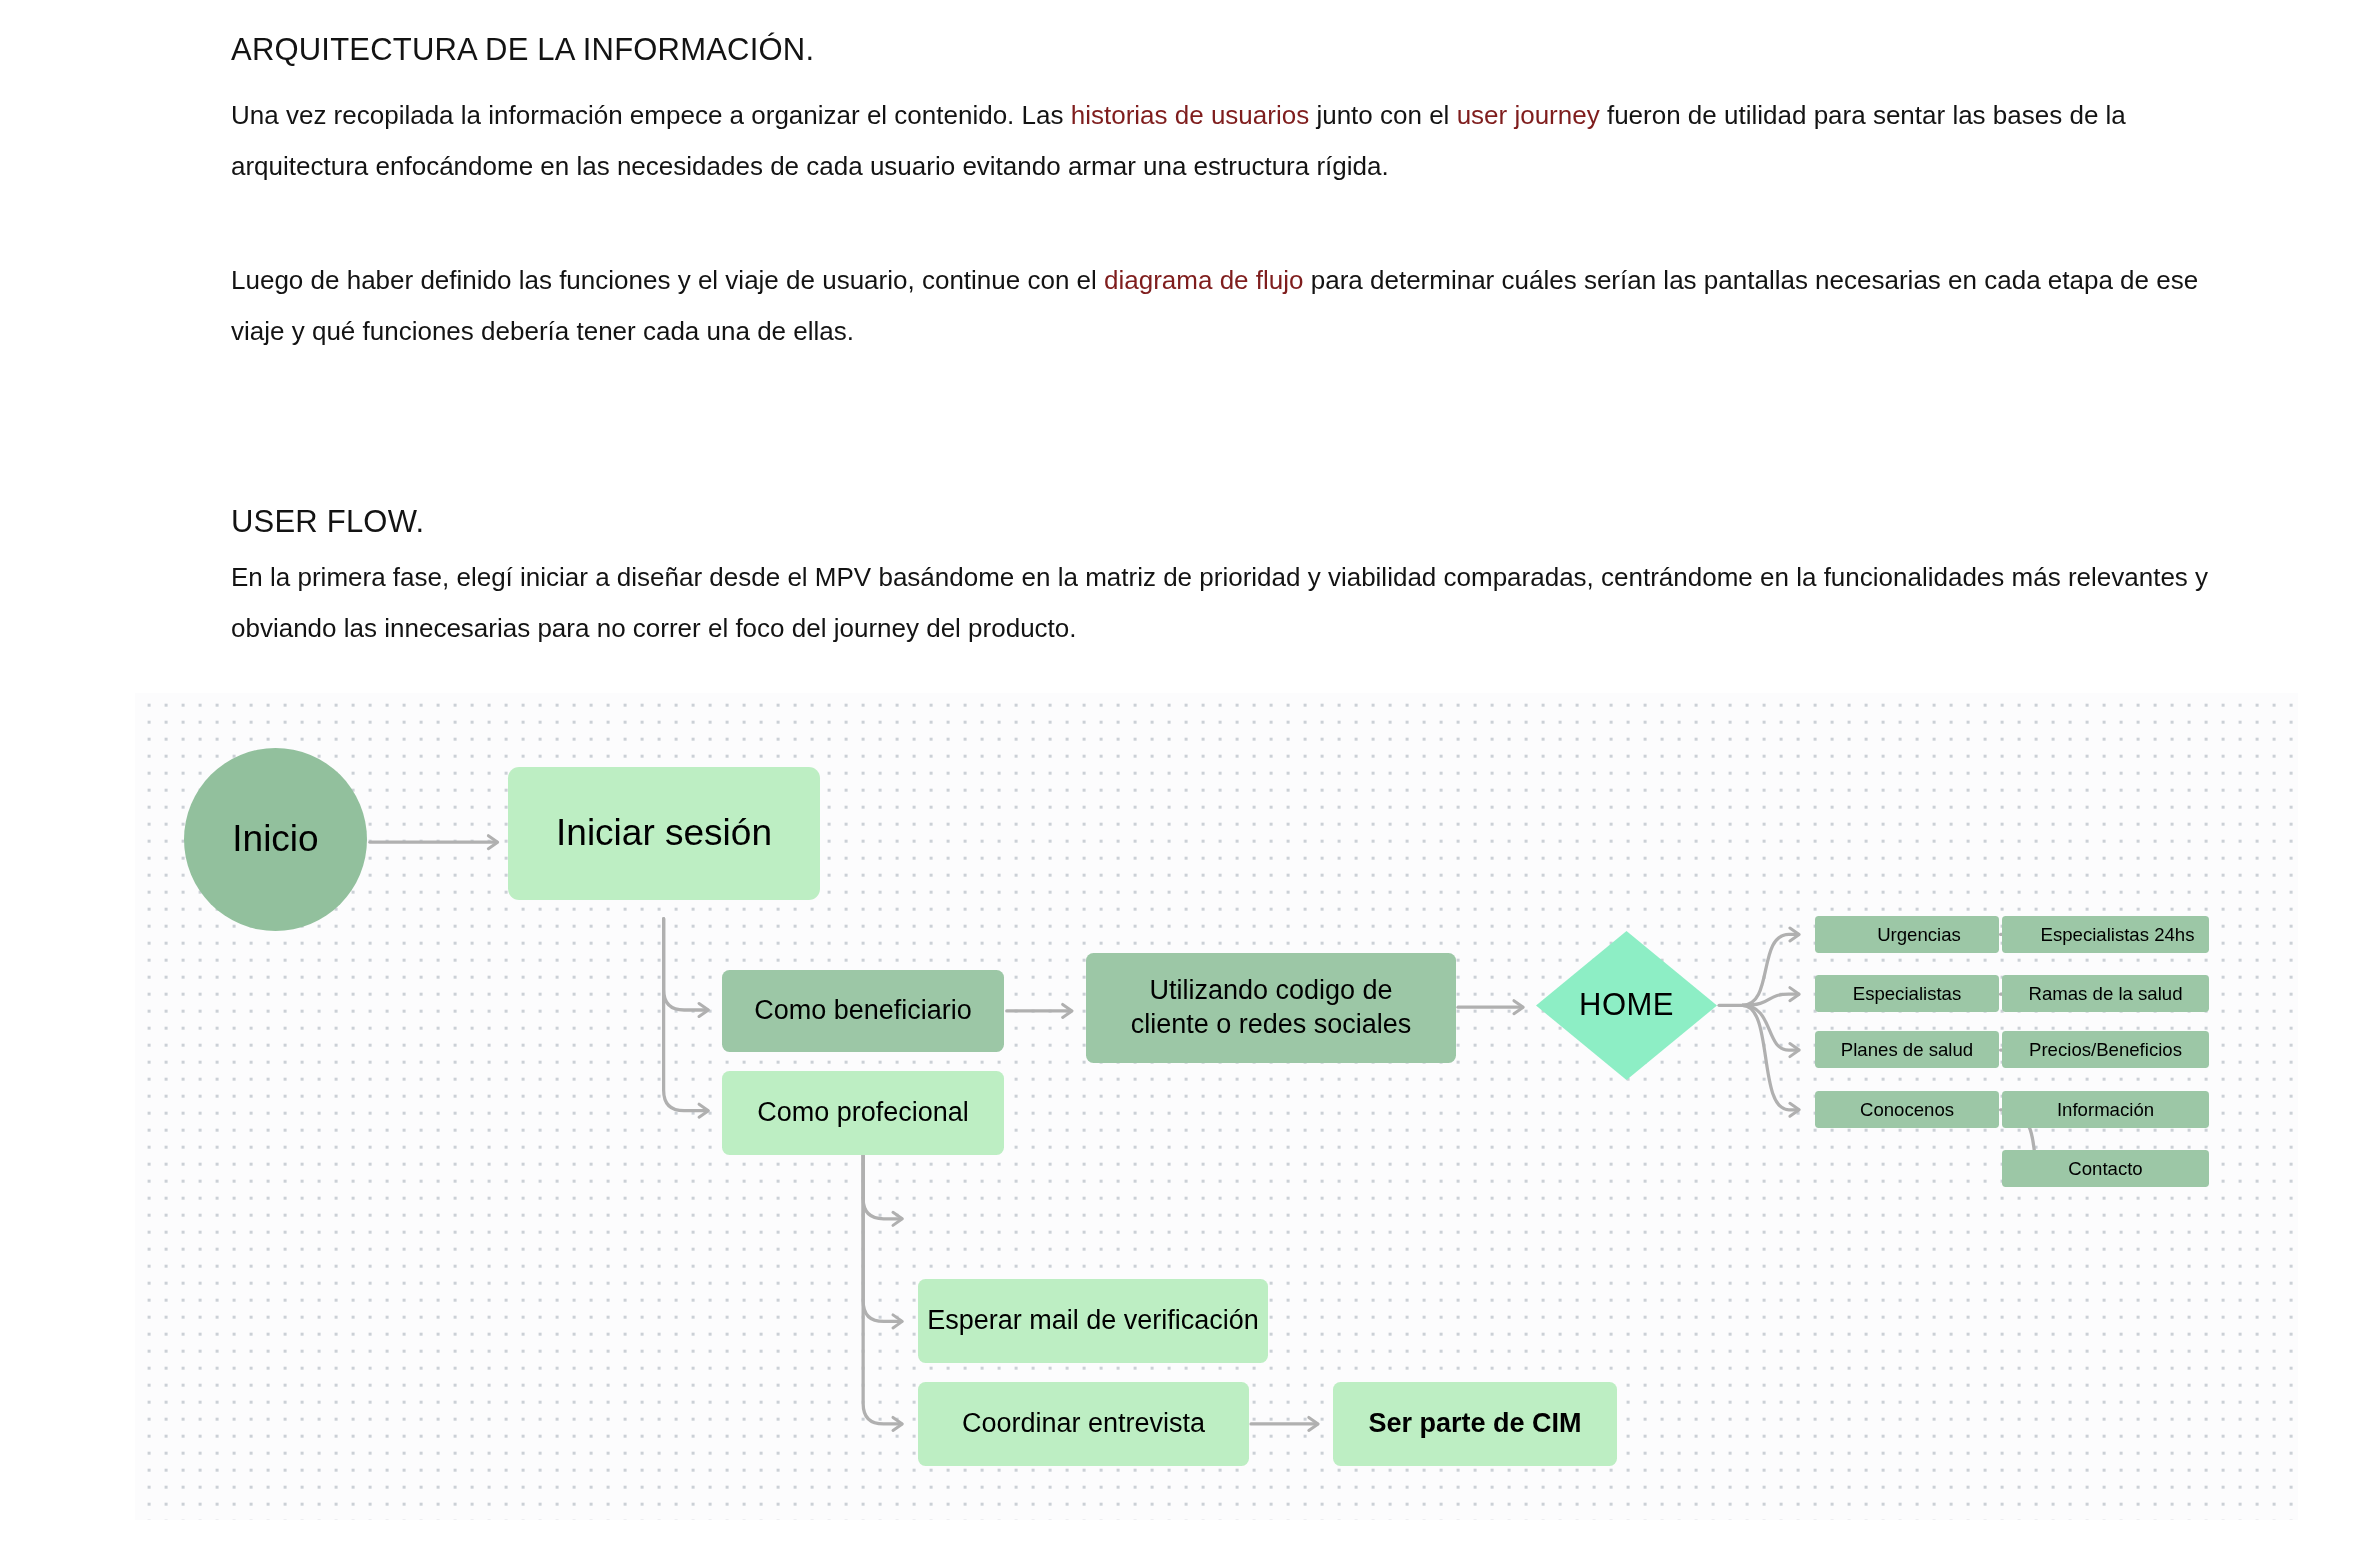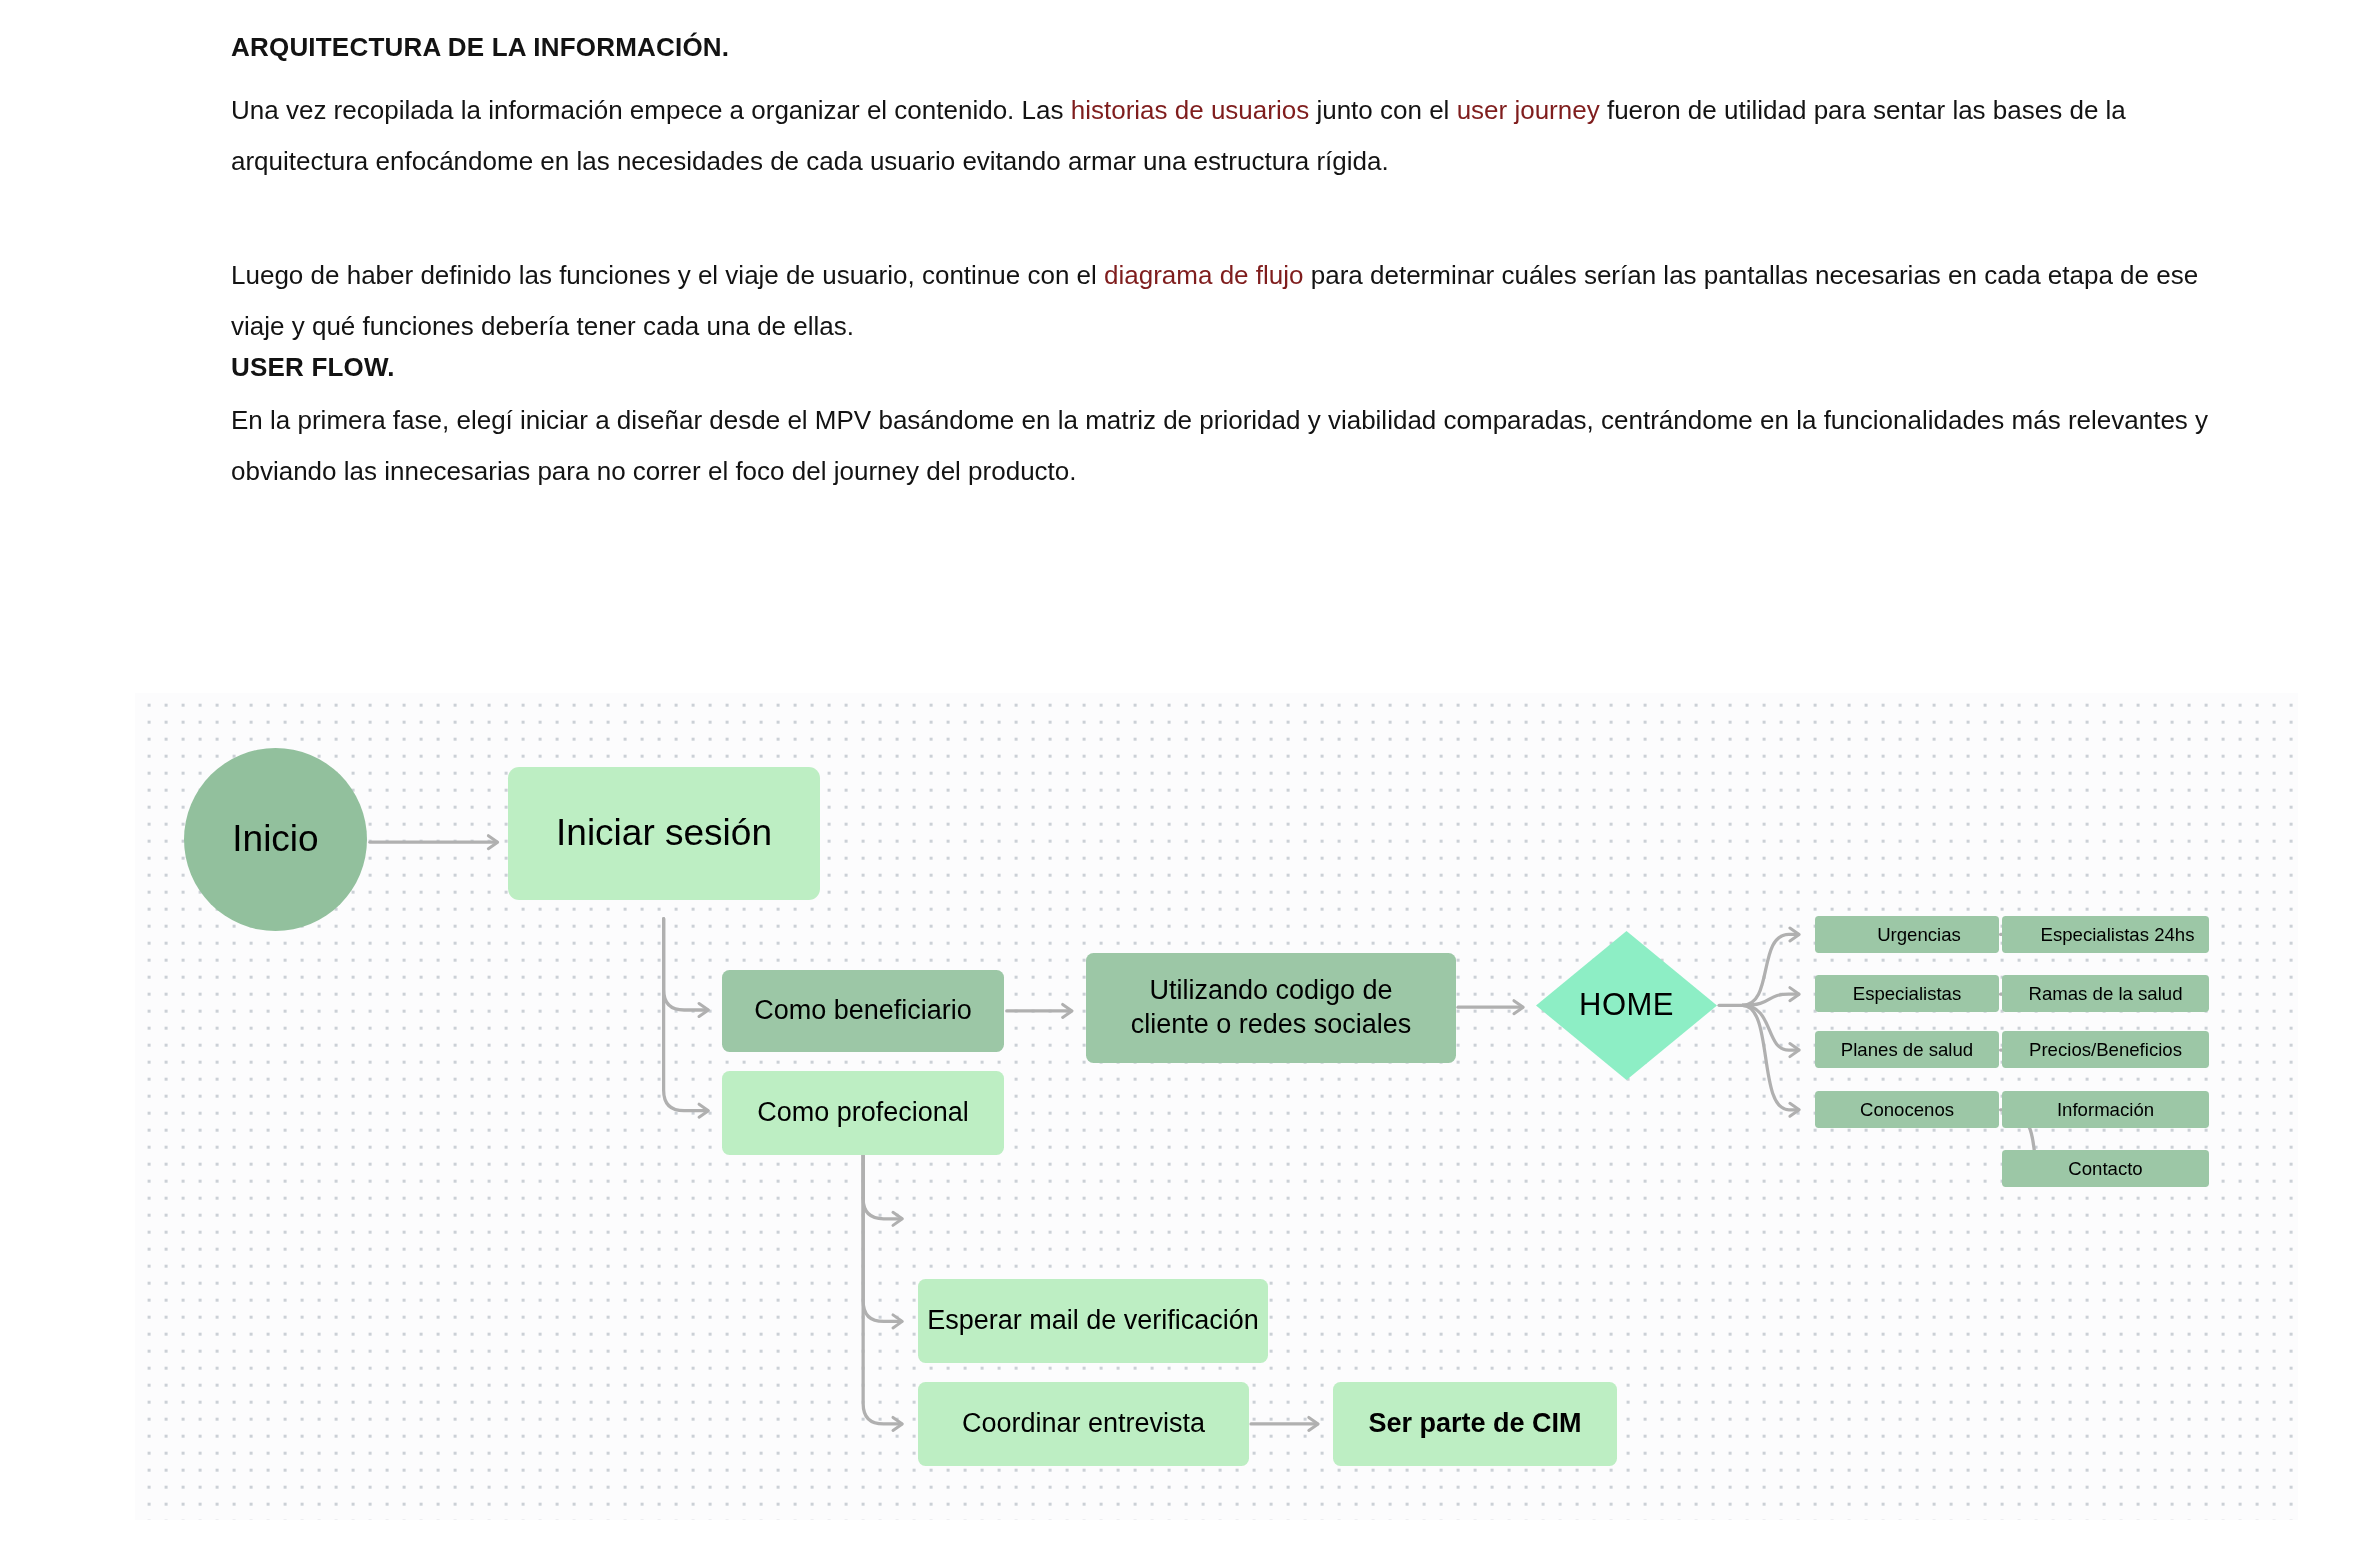--- a/index.html
+++ b/index.html
@@ -13,32 +13,32 @@
   }
   .page{position:absolute;inset:0;}
 
   
   .content{
     position:absolute;
     left:231px;top:32px;
     width:1986px;
   }
   .h-title{
-    font-size:26px;
-    font-weight:bold;
+    font-size:31px;
+    font-weight:normal;
     letter-spacing:0.2px;
     margin:0 0 22.4px 0;
   }
   .para{
     font-size:26px;
     line-height:51px;
     margin:0;
   }
   .para + .para{margin-top:63px;}
-  .h-title.second{margin-bottom:11.2px;}
+  .h-title.second{margin-top:147px;margin-bottom:11.2px;}
   .link{
     color:#7f1d1d;
     cursor:pointer;
   }
 
   
   .canvas{
     position:absolute;
     left:135px;top:693px;
     width:2163px;height:827px;

